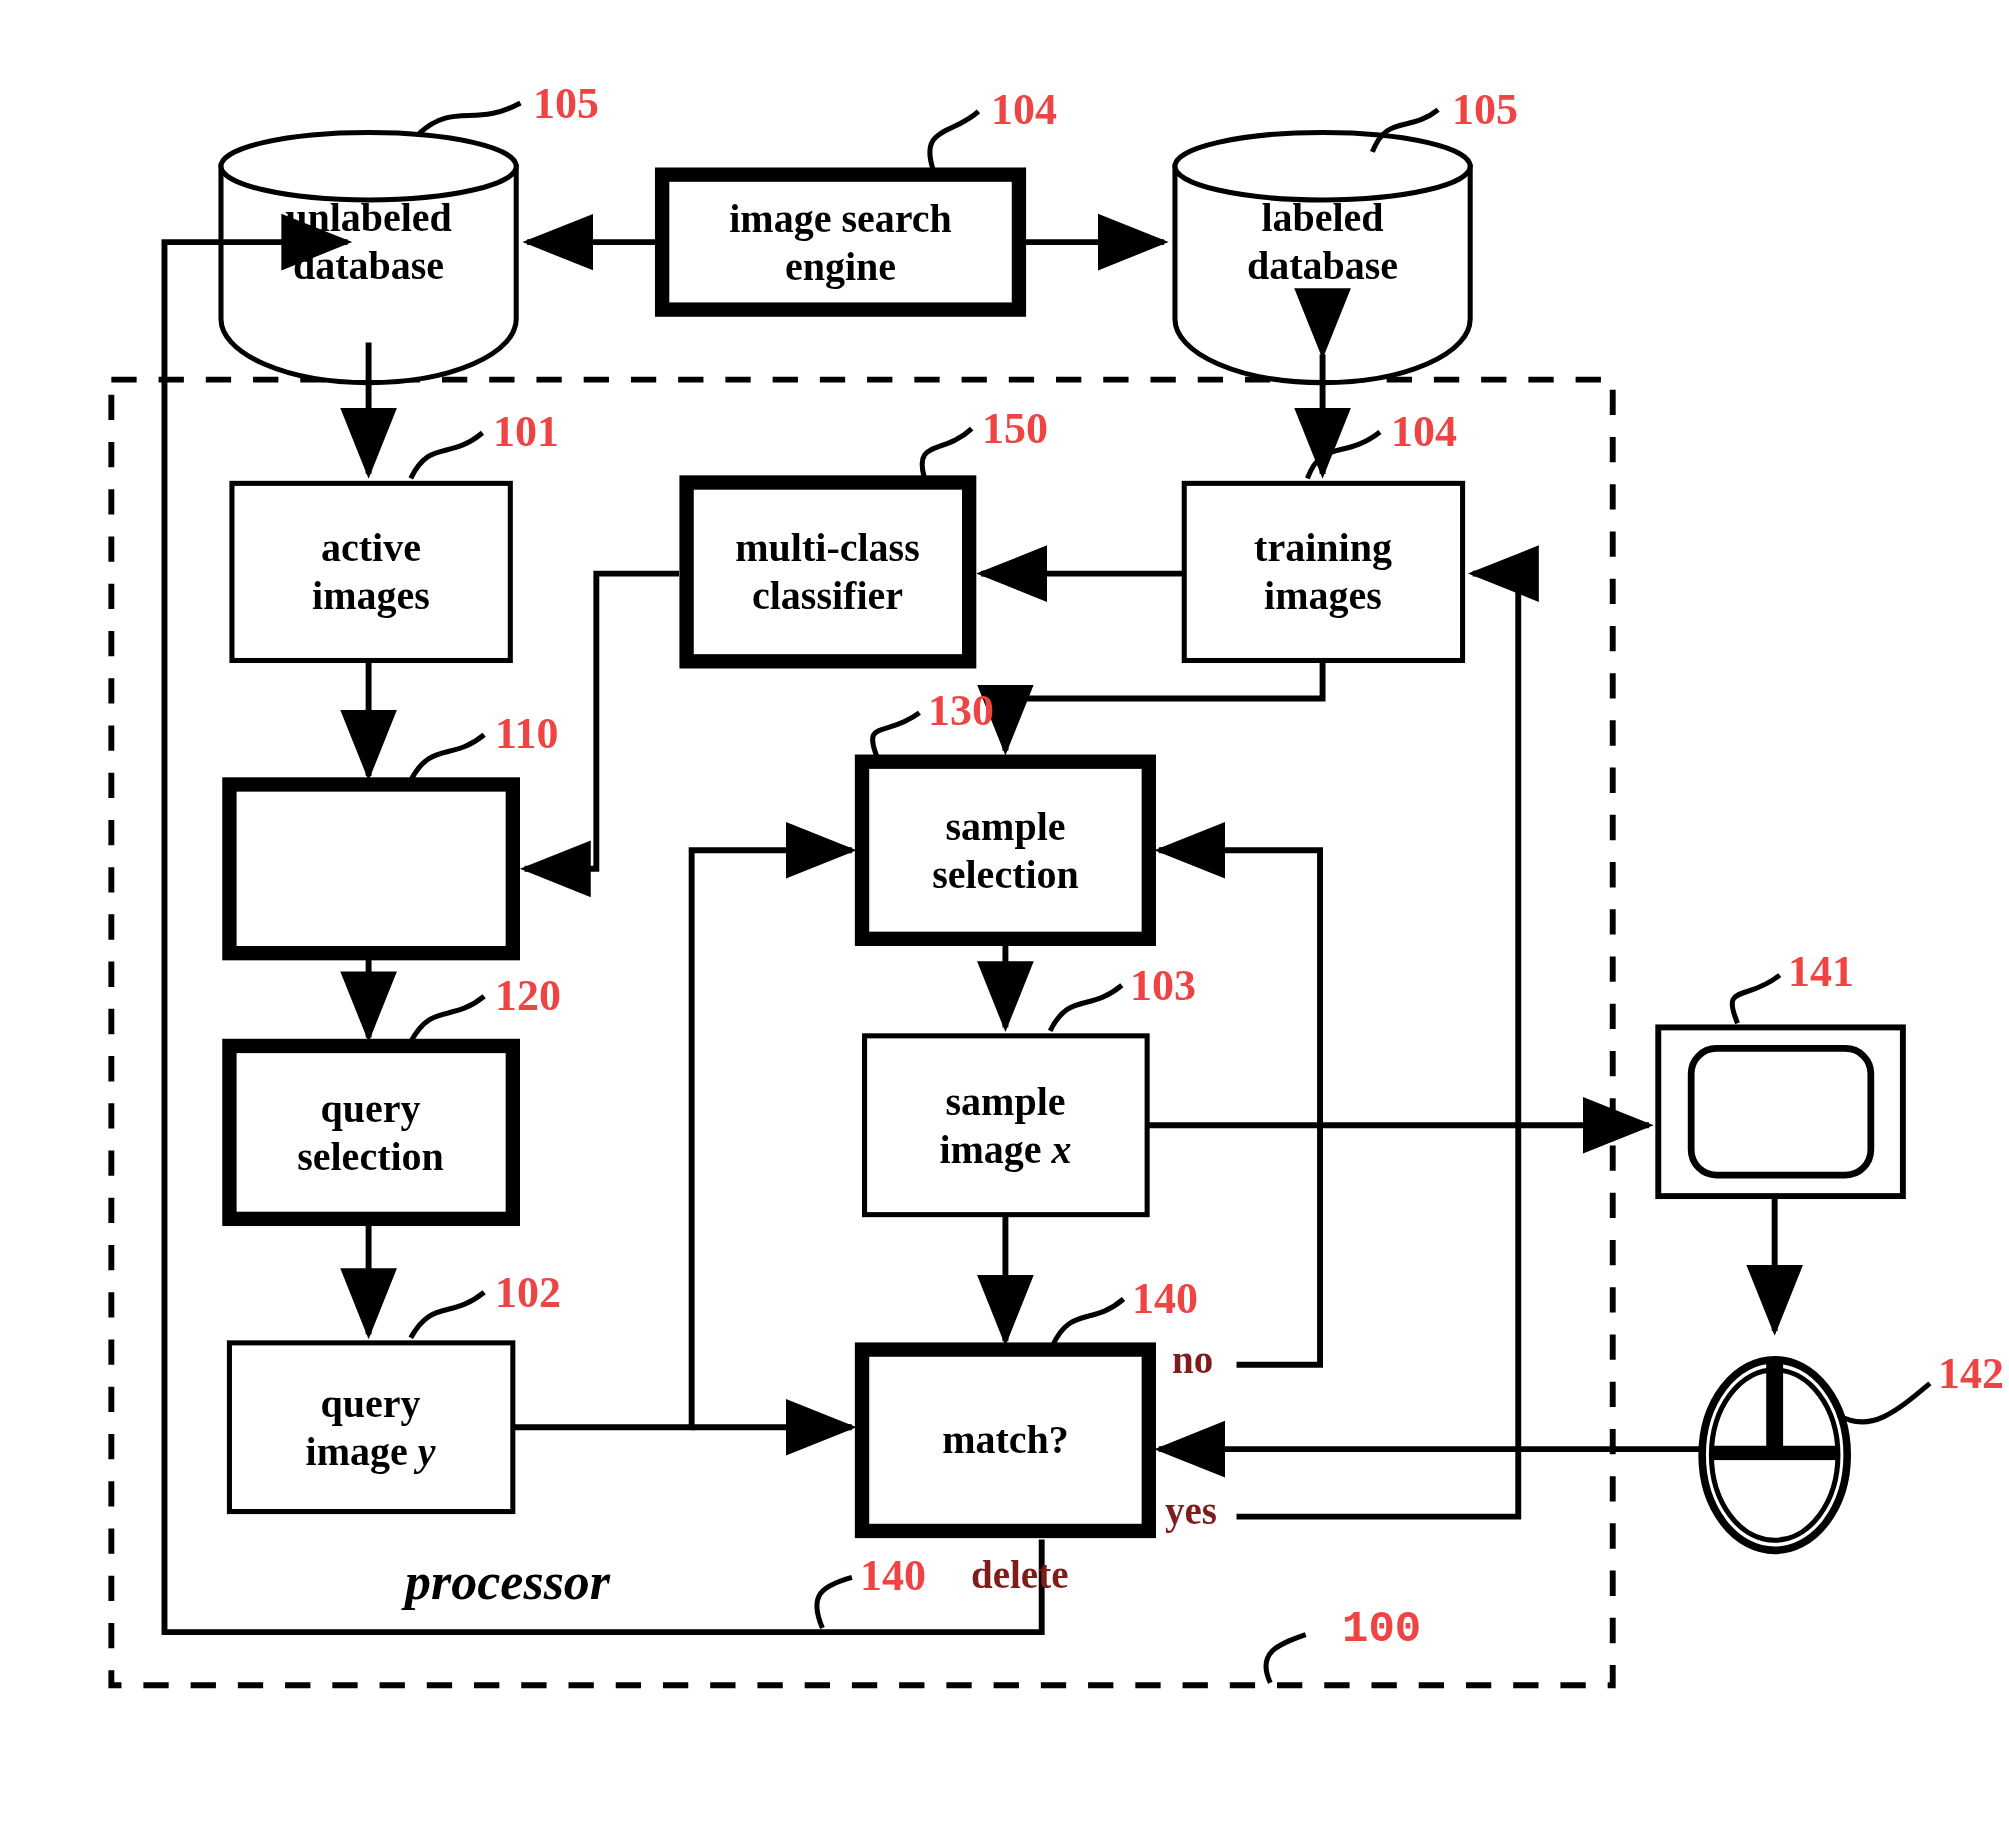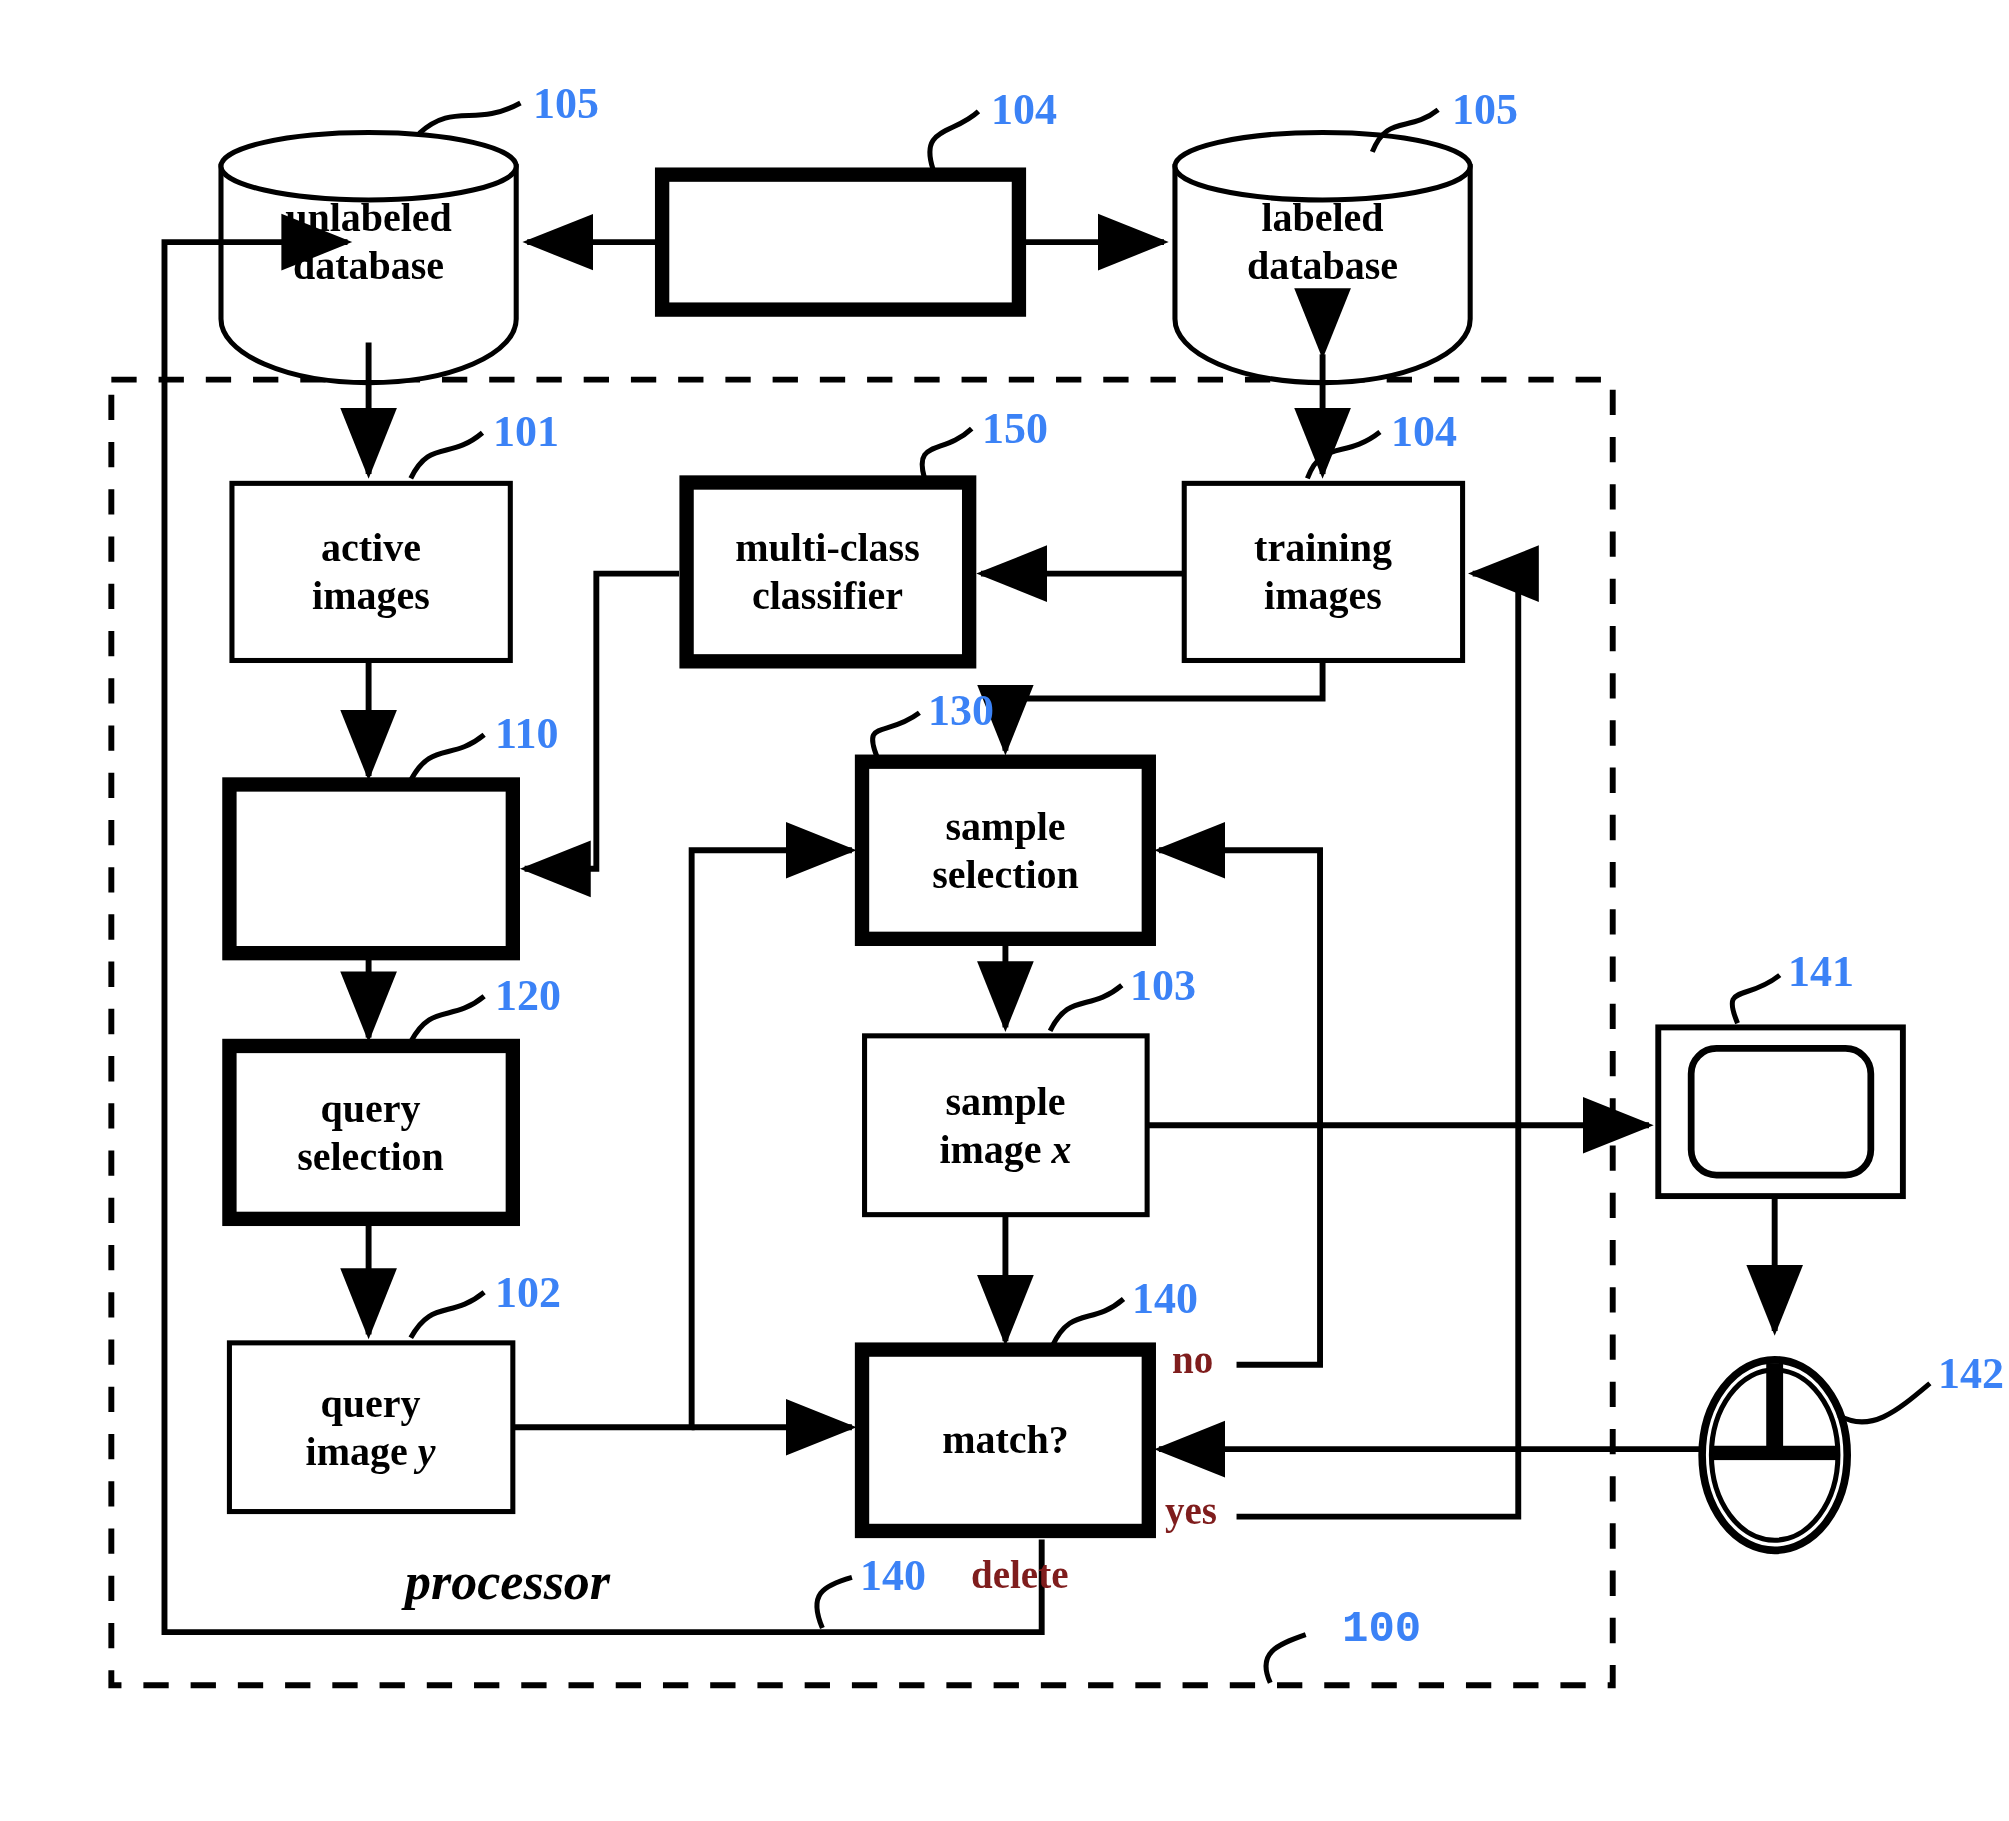--- a/index.html
+++ b/index.html
@@ -19,21 +19,21 @@
     position: absolute;
     left: 0;
     top: 0;
     width: 2010px;
     height: 1822px;
   }
   .refnum {
     position: absolute;
     font-weight: bold;
     font-size: 44px;
-    color: #3b82f6;
+    color: #ef4444;
     white-space: nowrap;
   }
   .boxtext {
     position: absolute;
     display: flex;
     align-items: center;
     justify-content: center;
     text-align: center;
     font-weight: bold;
     font-size: 40px;
@@ -185,20 +185,23 @@
     <path d="M1506,1995 C1490,1960 1513,1950 1548,1938" fill="none" stroke="#000" stroke-width="6"></path>
   </svg>
 
   <div class="cyltext" style="left:221px; top:194px; width:295px; height:118px;">
     <span><span>unlabeled</span><br><span>database</span></span>
   </div>
   <div class="cyltext" style="left:1175px; top:194px; width:295px; height:118px;">
     <span><span>labeled</span><br><span>database</span></span>
   </div>
 
+  <div class="boxtext" style="left:662px; top:175px; width:357px; height:135px;">
+    <span><span>image search</span><br><span>engine</span></span>
+  </div>
   <div class="boxtext" style="left:232px; top:483px; width:278px; height:177px;">
     <span><span>active</span><br><span>images</span></span>
   </div>
   <div class="boxtext" style="left:686px; top:482px; width:283px; height:179px;">
     <span><span>multi-class</span><br><span>classifier</span></span>
   </div>
   <div class="boxtext" style="left:1184px; top:483px; width:278px; height:177px;">
     <span><span>training</span><br><span>images</span></span>
   </div>
   <div class="boxtext" style="left:862px; top:762px; width:287px; height:177px;">

